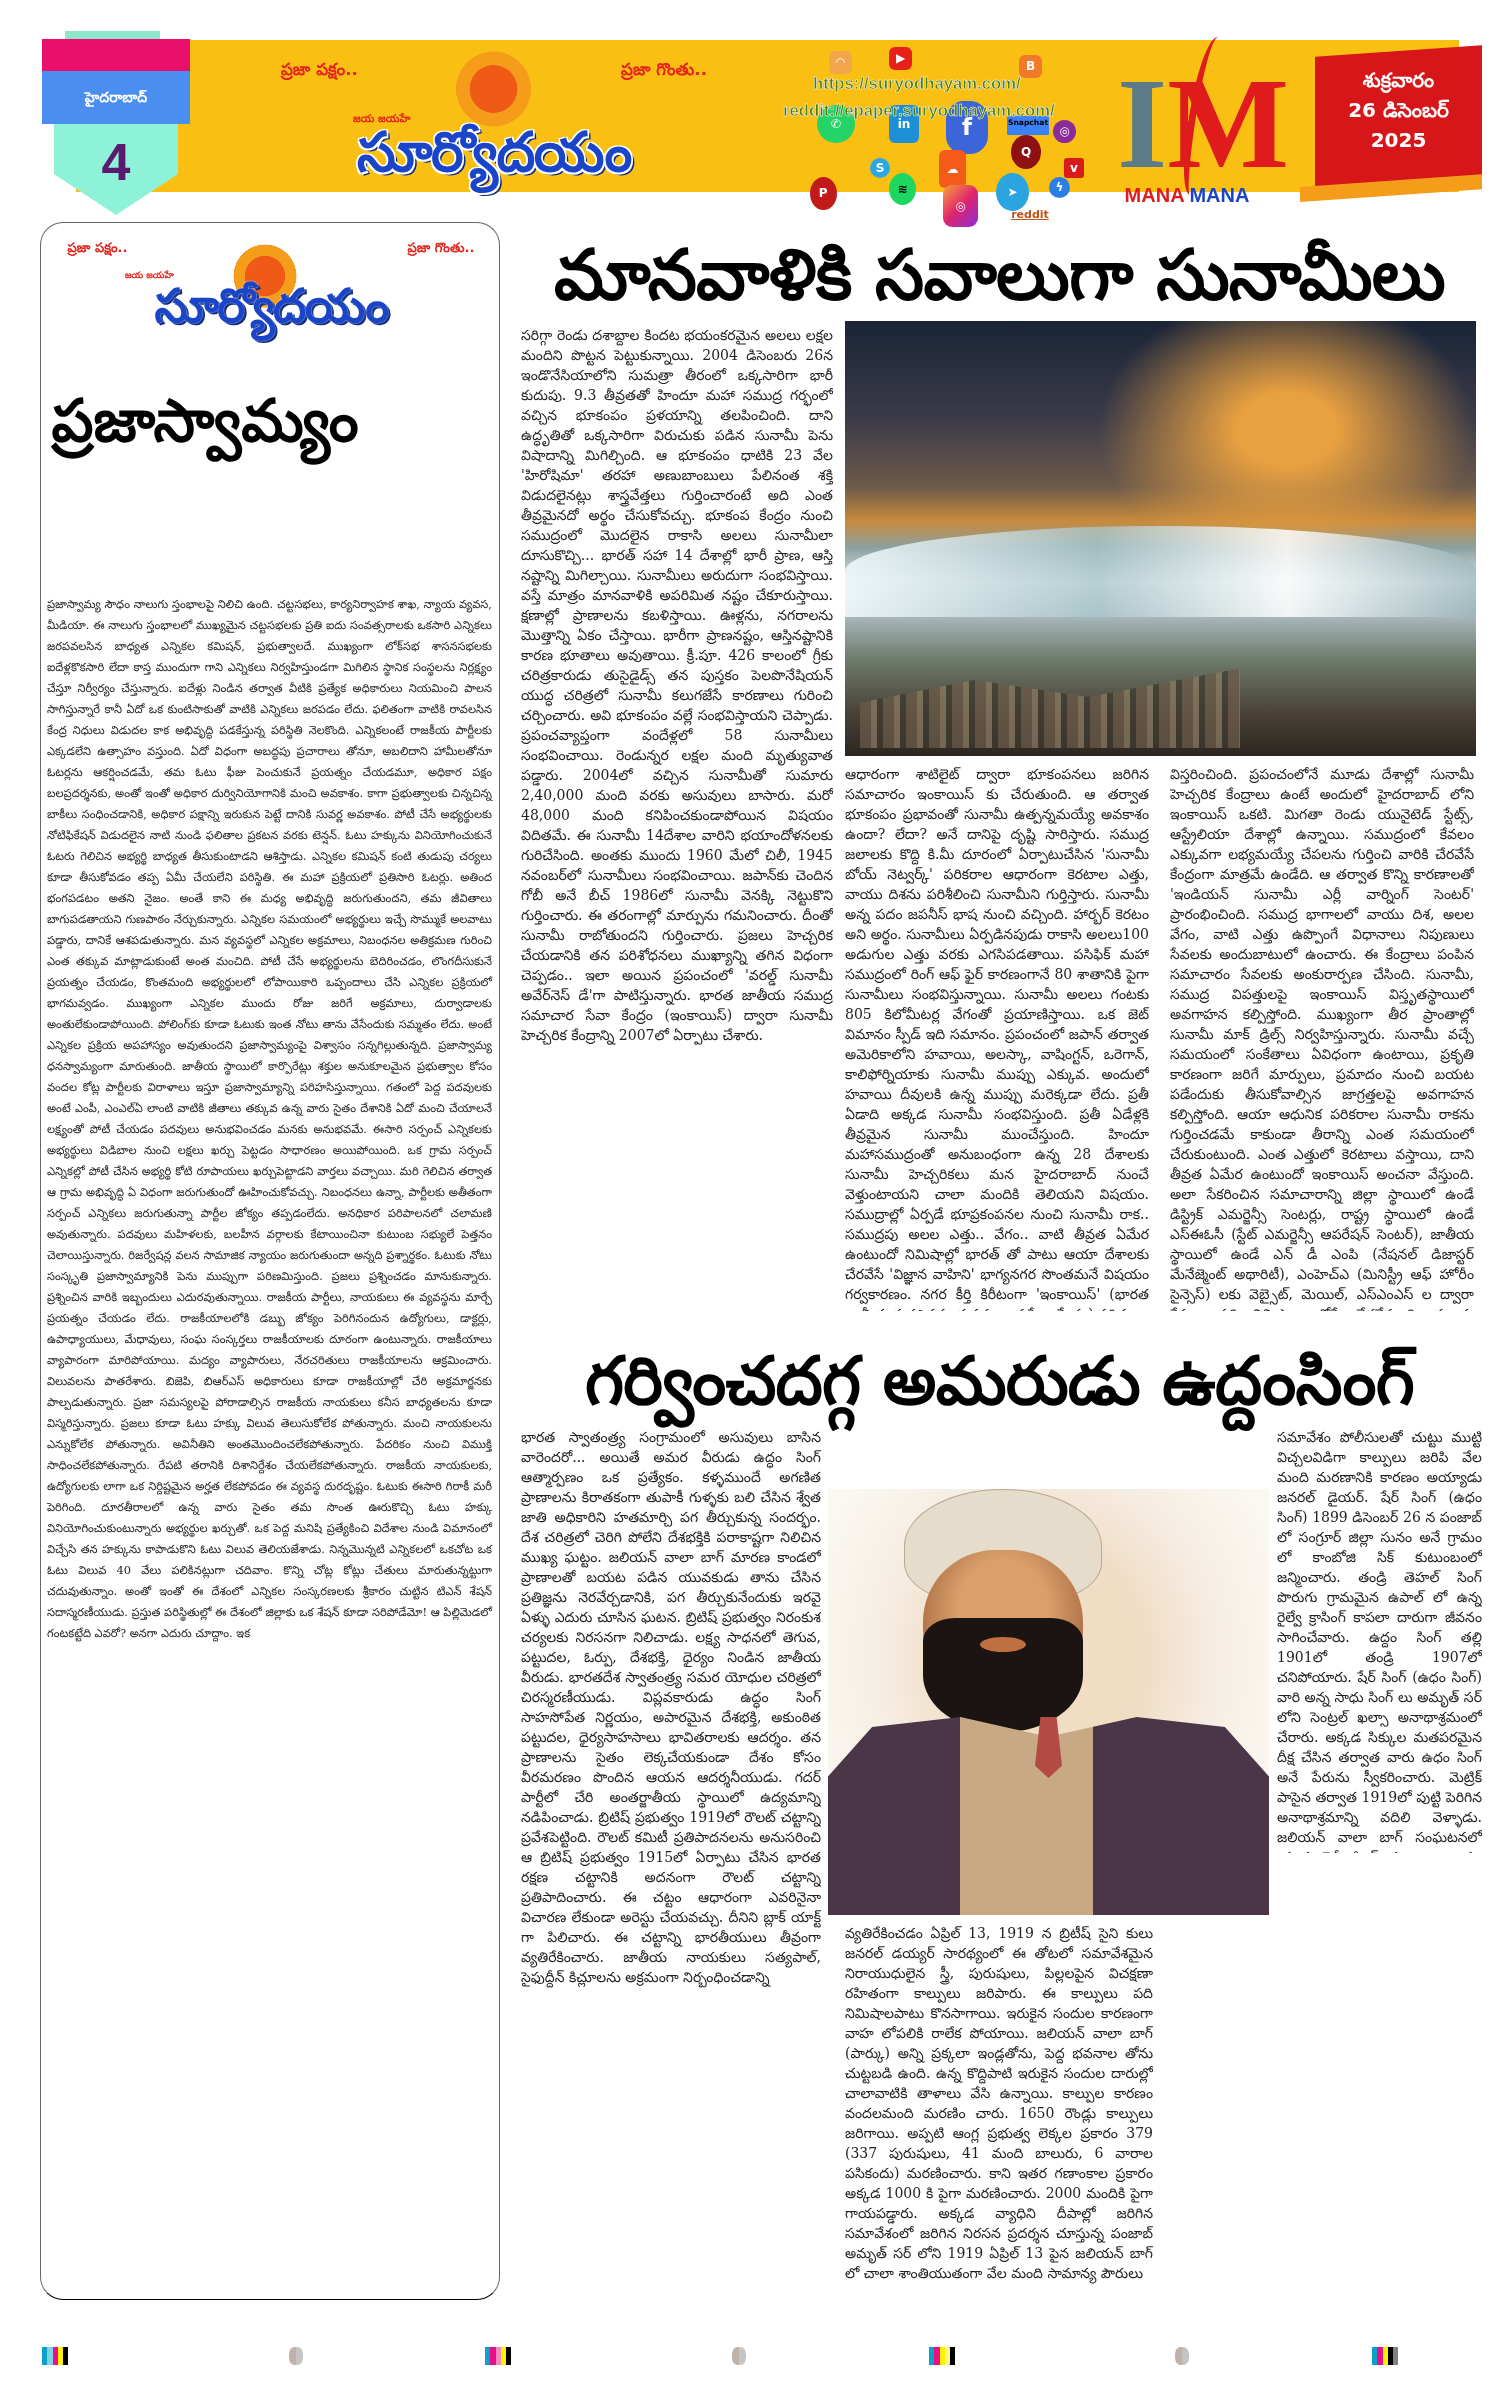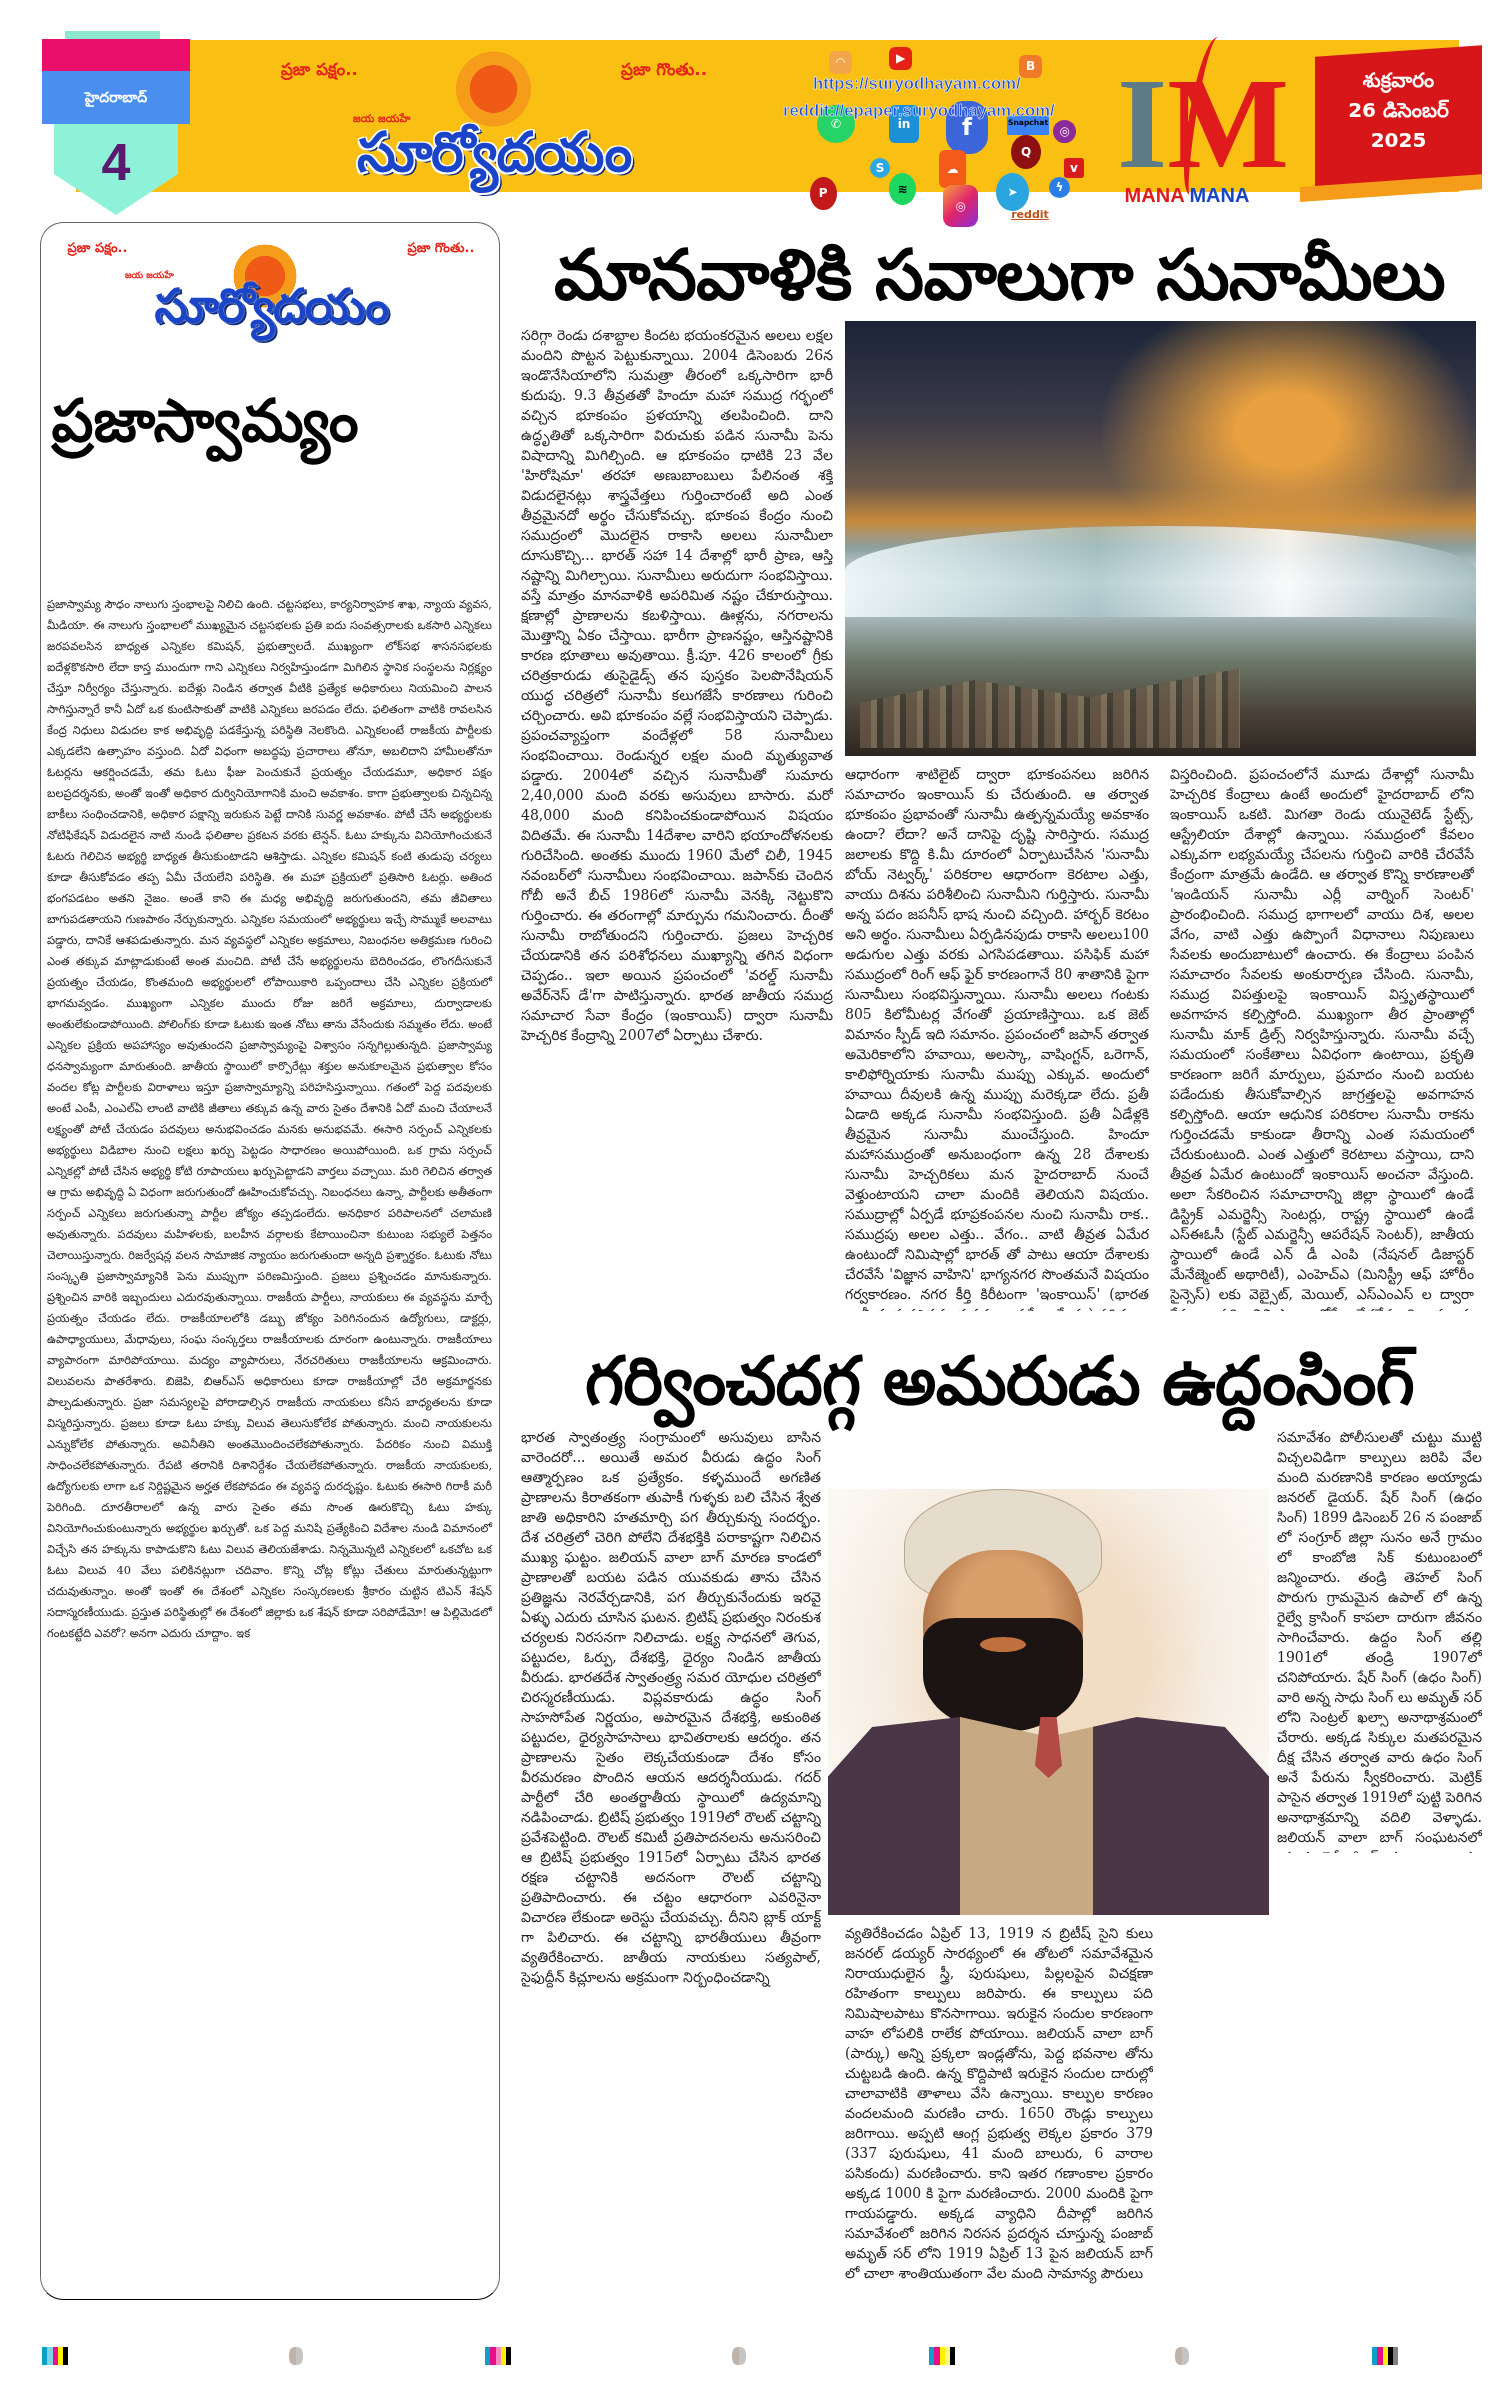--- a/index.html
+++ b/index.html
@@ -20,21 +20,21 @@
   .logo-big .tag-left, .logo-big .tag-right { position:absolute; top:15px; color:#e4231a; font-size:16.7px; font-weight:bold; }
   .logo-big .tag-left { left:0; } .logo-big .tag-right { right:0; }
   .logo-big .sun { position:absolute; left:167px; top:3.8px; width:91px; height:84px; border-radius:50%;
      background: radial-gradient(circle, #ef5a16 0 38%, #f59c1b 39% 60%, transparent 61%); }
   .logo-big .jaya { position:absolute; left:72px; top:68px; color:#e4231a; font-size:10.6px; font-weight:bold; }
   .logo-big .name { position:absolute; left:0; top:76px; width:426px; text-align:center; font-size:55px; font-weight:bold; color:#1a45c8;
      text-shadow: 1.5px 1.5px 0 #fff, -1.5px -1.5px 0 #fff, 1.5px -1.5px 0 #fff, -1.5px 1.5px 0 #fff, 3px 3px 0 #0b2a80; letter-spacing:-1.5px; }
 
   .social { position:absolute; left:783px; top:7.6px; width:319px; height:152px; }
   .social .ico { position:absolute; width:23px; height:23px; border-radius:6px; color:#fff; font-size:12px; text-align:center; line-height:23px; font-weight:bold; }
-  .social .url { position:absolute; font-family:"Liberation Sans", sans-serif; font-weight:bold; font-size:16.7px; color:#1d4ed8; -webkit-text-stroke: 0.5px #fff; white-space:nowrap; }
+  .social .url { position:absolute; font-family:"Liberation Sans", sans-serif; font-weight:bold; font-size:16.7px; color:#4d7c0f; -webkit-text-stroke: 0.5px #fff; white-space:nowrap; }
 
   .manashow { position:absolute; left:1117px; top:0; width:182px; height:171px; }
   .manashow .m { position:absolute; left:0; top:23px; font-family:"Liberation Serif", serif; font-size:129px; font-weight:bold; line-height:129px; }
   .manashow .m .l { color:#5d7a87; } .manashow .m .r { color:#e01b1b; }
   .manashow .swoosh { position:absolute; left:72px; top:0; width:30px; height:160px; border-left:7.6px solid #e01b1b; border-radius:60% 0 0 40%; transform:rotate(8deg); }
   .manashow .label { position:absolute; left:7.6px; top:148px; font-family:"Liberation Sans", sans-serif; font-size:20px; font-weight:bold; }
   .manashow .label .a { color:#e01b1b; } .manashow .label .b { color:#1a45c8; }
 
   .date-box { position:absolute; left:1315px; top:15px; width:167px; height:133px; background:#d7161a; transform: skewY(-4deg); color:#fff; text-align:center; padding-top:13.7px; }
   .date-box div { transform: skewY(4deg); font-size:20px; line-height:30px; font-weight:bold; }

